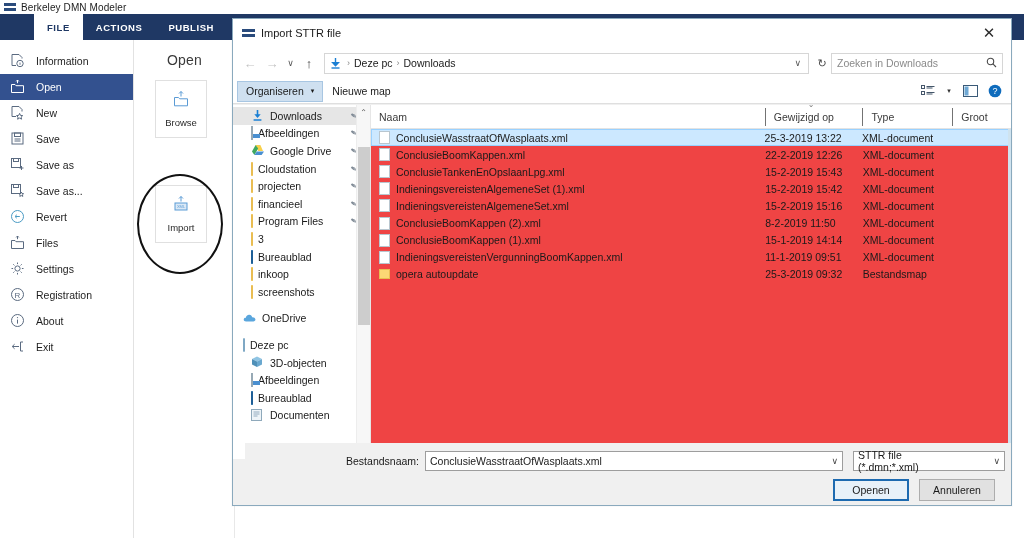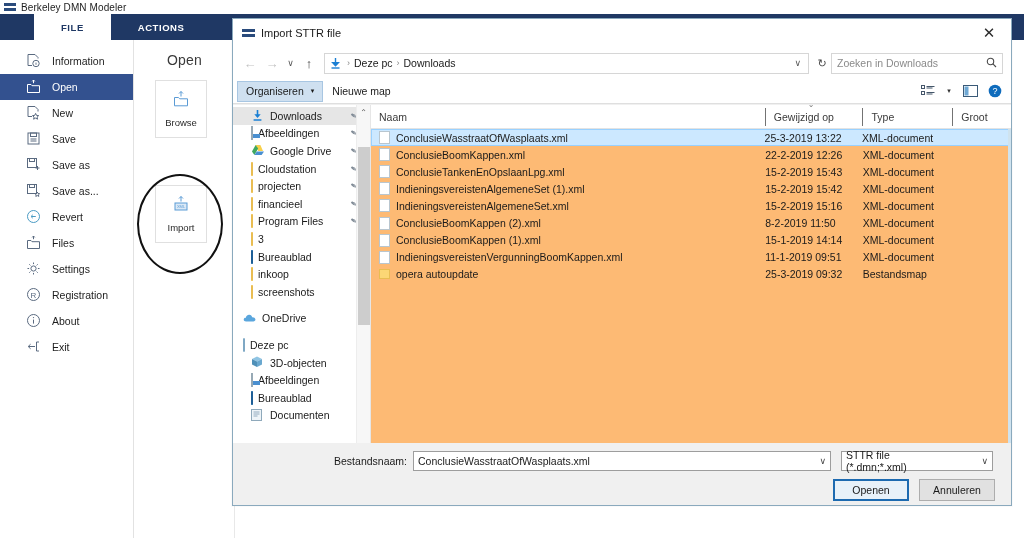--- a/index.html
+++ b/index.html
@@ -31,37 +31,37 @@
   }
   .app-title-text { font-size: 10px; color: #1d1d1d; letter-spacing: .1px; }
 
   .ribbon {
     position: absolute; left: 0; top: 14px; width: 1024px; height: 26px;
     background: #1f3864;
   }
   .ribbon-tabs { display: flex; height: 26px; align-items: stretch; padding-left: 34px; }
   .ribbon-tab {
     display: flex; align-items: center; justify-content: center;
-    padding: 0 27px; font-size: 9.5px; color: #ffffff;
+    padding: 0 13px; font-size: 9.5px; color: #ffffff;
     letter-spacing: .55px; font-weight: 600; cursor: default;
   }
   .ribbon-tab.active { background: #ffffff; color: #1f3864; }
 
   
   .backstage {
     position: absolute; left: 0; top: 40px; width: 1024px; height: 498px;
     background: #ffffff;
   }
   .bs-sidebar {
     position: absolute; left: 0; top: 0; width: 134px; height: 498px;
     background: #ffffff; border-right: 1px solid #e2e2e2;
     padding-top: 8px;
   }
   .bs-item {
-    height: 26px; display: flex; align-items: center; padding-left: 26px;
+    height: 26px; display: flex; align-items: center; padding-left: 10px;
     font-size: 10.5px; color: #1d1d1d; cursor: default;
   }
   .bs-item.selected { background: #33518f; color: #ffffff; }
   .bs-ico { width: 17px; height: 17px; margin-right: 9px; flex: 0 0 17px; position: relative; color: #5a6a80; }
   .bs-item.selected .bs-ico { color: #ffffff; }
   .bs-ico svg { display:block; }
 
   .bs-open-panel {
     position: absolute; left: 135px; top: 0; width: 100px; height: 498px;
     background: #ffffff; border-right: 1px solid #e8e8e8;
@@ -184,21 +184,21 @@
     border-left: 1px solid #ededed;
   }
   .np-scroll .arr {
     height: 14px; display: flex; align-items: center; justify-content: center;
     font-size: 8px; color: #5a5a5a;
   }
   .np-scroll .arr.bot { position: absolute; bottom: 0; left: 0; right: 0; }
   .np-thumb { position: absolute; left: 1px; top: 42px; width: 12px; height: 178px; background: #cdcdcd; }
 
   
-  .listpane { flex: 1; height: 354px; background: #fdba74; position: relative; overflow: hidden; }
+  .listpane { flex: 1; height: 354px; background: #ef4444; position: relative; overflow: hidden; }
   .col-head {
     height: 24px; background: #ffffff; border-bottom: 1px solid #e3e3e3;
     display: flex; align-items: center; font-size: 10.5px; color: #3a3a3a; position: relative;
   }
   .col-head .ch { padding-left: 8px; border-left: 1px solid #737373; height: 18px; display: flex; align-items: center; }
   .col-head .ch:first-child { border-left: none; }
   .ch-name { width: 404px; }
   .ch-mod { width: 100px; position: relative; }
   .ch-mod .sortmark { position: absolute; left: 42px; top: -8px; font-size: 8px; color: #777; }
   .ch-type { width: 92px; }
@@ -221,21 +221,21 @@
   }
   .hscroll {
     position: absolute; left: 139px; right: 0; bottom: 0; height: 15px; background: #f1f1f1;
     display: flex; align-items: center;
   }
   .hscroll .harr { width: 15px; text-align: center; font-size: 9px; color: #4a4a4a; }
   .hs-thumb { flex: 1; height: 11px; background: #cdcdcd; margin: 0 1px; }
 
   
   .dlg-footer {
-    position: absolute; left: 0; right: 0; bottom: 0; height: 62px; background: #f0f0f0;
+    position: absolute; left: 12px; right: 0; bottom: 0; height: 62px; background: #f0f0f0;
   }
   .fn-row { display: flex; align-items: center; padding-top: 8px; }
   .fn-label { width: 180px; text-align: right; font-size: 10.5px; color: #1a1a1a; padding-right: 6px; }
   .fn-input {
     width: 418px; height: 20px; background: #ffffff; border: 1px solid #9d9d9d;
     display: flex; align-items: center; padding: 0 4px; font-size: 10.5px; color: #1a1a1a;
   }
   .fn-input .dd { margin-left: auto; font-size: 9px; color: #444; }
   .ft-select {
     width: 152px; height: 20px; background: #ffffff; border: 1px solid #9d9d9d;

